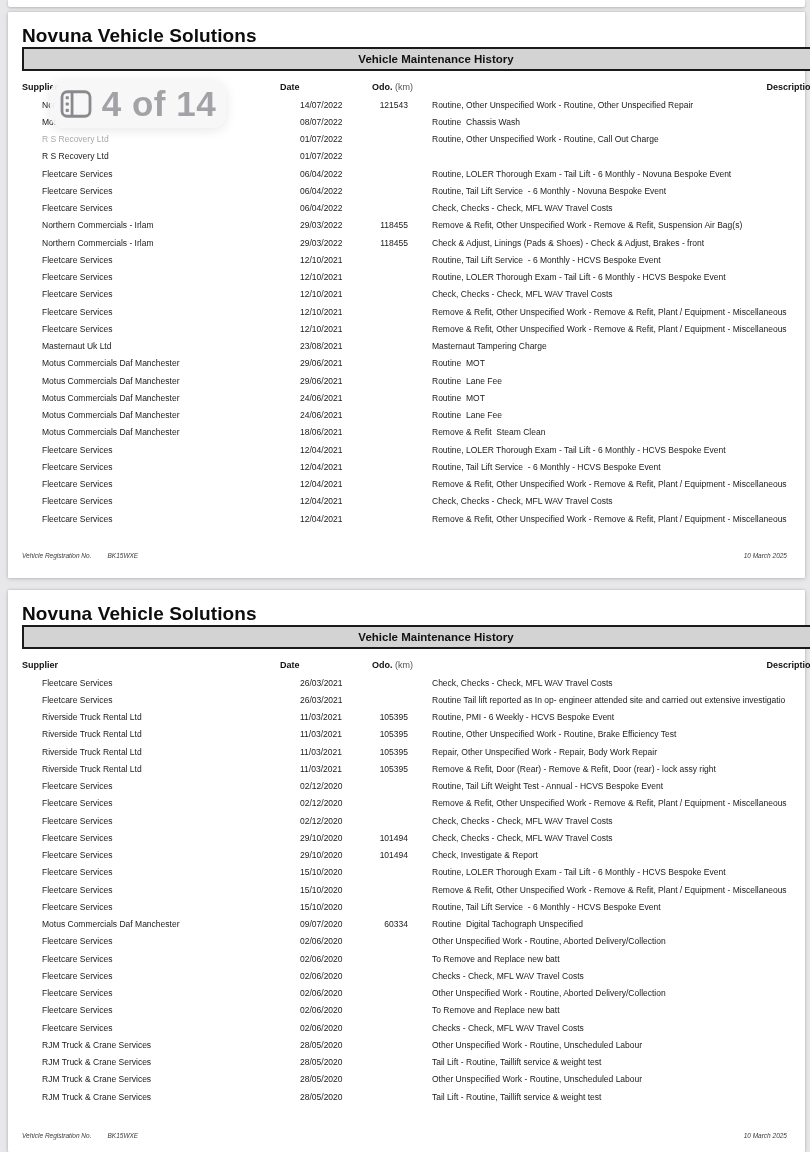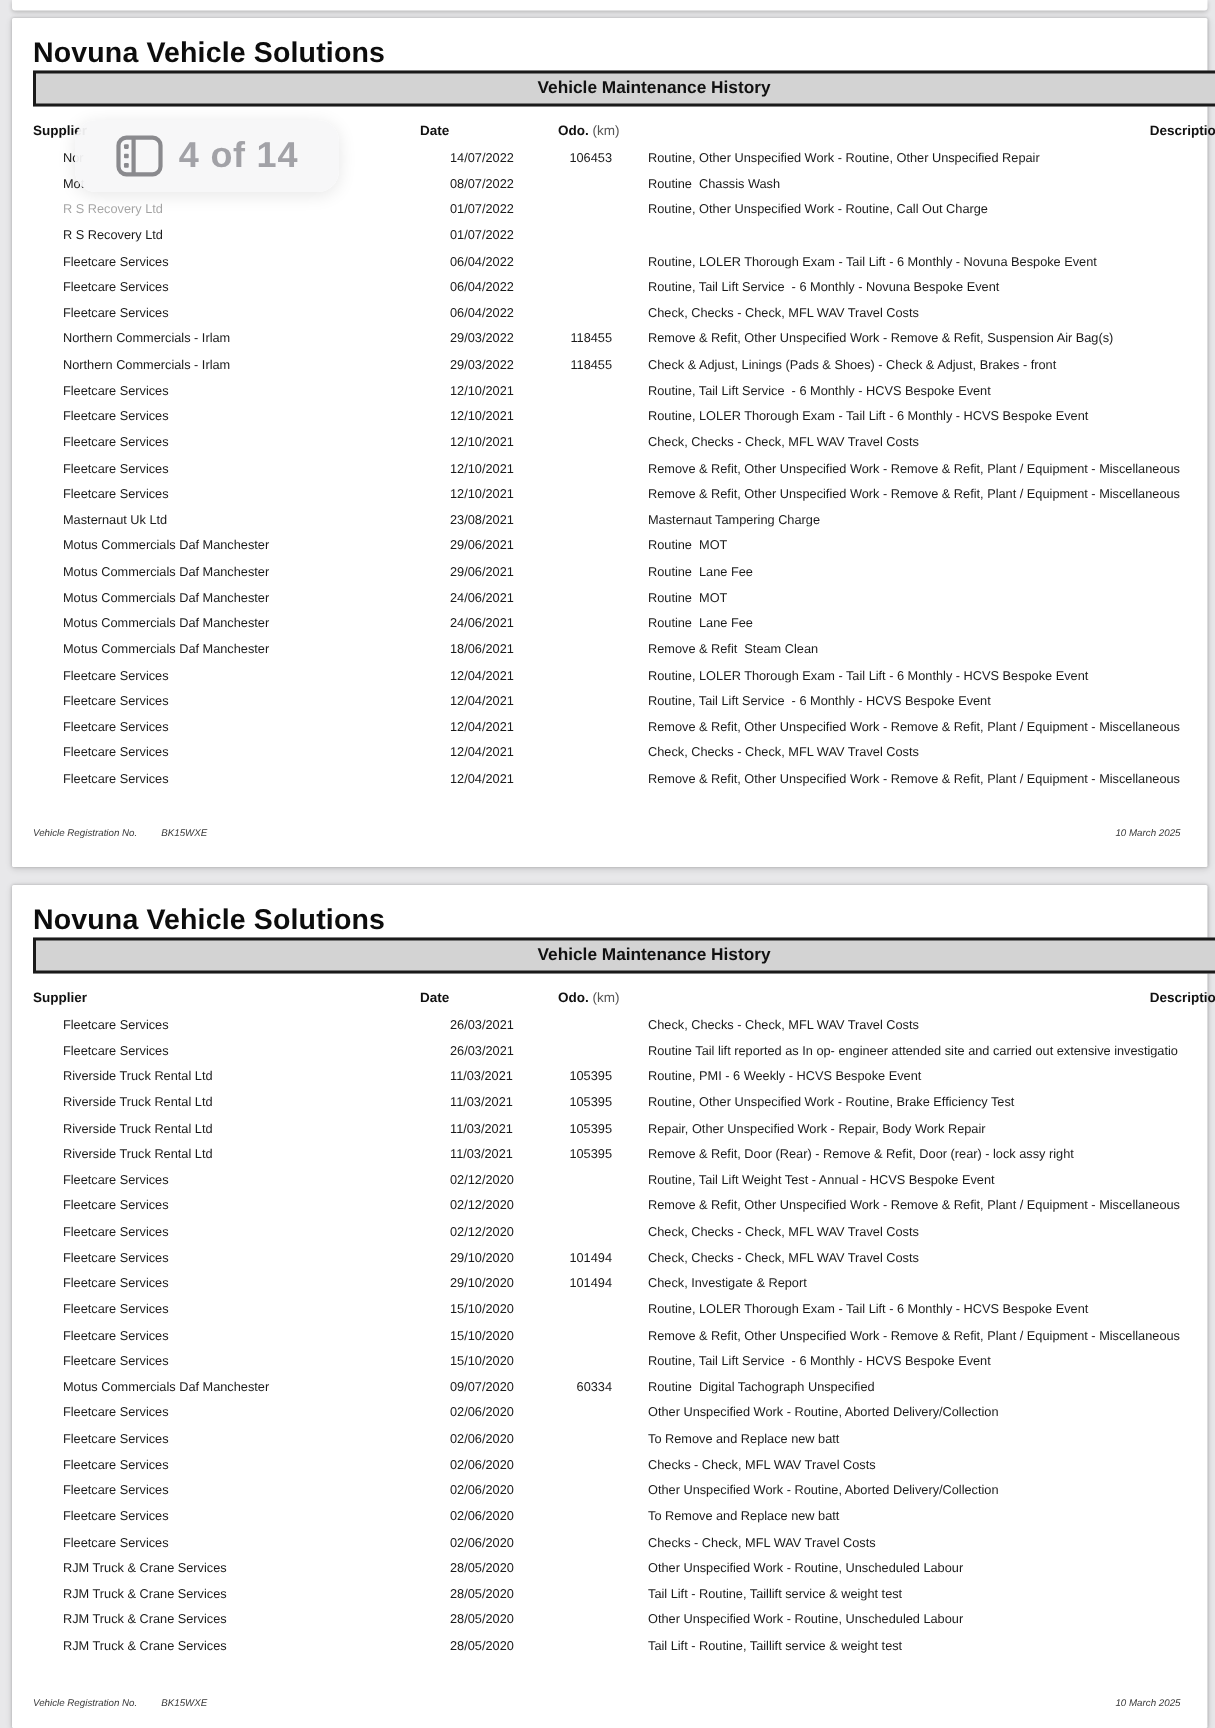--- a/index.html
+++ b/index.html
@@ -35,21 +35,21 @@
 
   .page-footer{position:absolute;left:0;bottom:26px;width:100%;font-size:6.5px;font-style:italic;color:#3a3a3a;}
   .page.p2 .page-footer{bottom:20px;}
   .footer-left{position:absolute;left:14px;top:0;}
   .footer-reg-value{margin-left:16px;font-style:italic;}
   .footer-right{position:absolute;right:18px;top:0;}
 
   .hud{position:absolute;left:50px;top:80px;width:176px;height:48px;border-radius:14px;
     background:rgba(246,246,248,0.94);box-shadow:0 2px 12px rgba(0,0,0,0.10);
     display:flex;align-items:center;justify-content:center;gap:10px;}
-  .hud-label{font-size:24px;font-weight:600;color:#a2a2a7;letter-spacing:0.5px;}
+  .hud-label{font-size:35px;font-weight:600;color:#a2a2a7;letter-spacing:0.5px;}
   .hud-icon{width:32px;height:28px;flex:none;display:block;}
 </style>
 </head>
 <body>
 
 <div class="viewport">
 
   <div class="prev-page-edge"></div>
 
   <div class="page p1">
@@ -57,21 +57,21 @@
     <div class="banner">
       <span class="banner-title">Vehicle Maintenance History</span>
     </div>
     <div class="colhead">
       <span class="c-supplier">Supplier</span>
       <span class="c-date">Date</span>
       <span class="c-odo"><b>Odo.</b><span class="odo-unit"> (km)</span></span>
       <span class="c-desc">Description</span>
     </div>
     <div class="rows">
-        <div class="row"><span class="c-supplier">Nor</span><span class="c-date">14/07/2022</span><span class="c-odo">106453</span><span class="c-desc">Routine, Other Unspecified Work - Routine, Other Unspecified Repair</span></div>
+        <div class="row"><span class="c-supplier">Nor</span><span class="c-date">14/07/2022</span><span class="c-odo">121543</span><span class="c-desc">Routine, Other Unspecified Work - Routine, Other Unspecified Repair</span></div>
         <div class="row"><span class="c-supplier">Mot</span><span class="c-date">08/07/2022</span><span class="c-odo"></span><span class="c-desc">Routine  Chassis Wash</span></div>
         <div class="row"><span class="c-supplier supplier-faded">R S Recovery Ltd</span><span class="c-date">01/07/2022</span><span class="c-odo"></span><span class="c-desc">Routine, Other Unspecified Work - Routine, Call Out Charge</span></div>
         <div class="row"><span class="c-supplier">R S Recovery Ltd</span><span class="c-date">01/07/2022</span><span class="c-odo"></span></div>
         <div class="row"><span class="c-supplier">Fleetcare Services</span><span class="c-date">06/04/2022</span><span class="c-odo"></span><span class="c-desc">Routine, LOLER Thorough Exam - Tail Lift - 6 Monthly - Novuna Bespoke Event</span></div>
         <div class="row"><span class="c-supplier">Fleetcare Services</span><span class="c-date">06/04/2022</span><span class="c-odo"></span><span class="c-desc">Routine, Tail Lift Service  - 6 Monthly - Novuna Bespoke Event</span></div>
         <div class="row"><span class="c-supplier">Fleetcare Services</span><span class="c-date">06/04/2022</span><span class="c-odo"></span><span class="c-desc">Check, Checks - Check, MFL WAV Travel Costs</span></div>
         <div class="row"><span class="c-supplier">Northern Commercials - Irlam</span><span class="c-date">29/03/2022</span><span class="c-odo">118455</span><span class="c-desc">Remove &amp; Refit, Other Unspecified Work - Remove &amp; Refit, Suspension Air Bag(s)</span></div>
         <div class="row"><span class="c-supplier">Northern Commercials - Irlam</span><span class="c-date">29/03/2022</span><span class="c-odo">118455</span><span class="c-desc">Check &amp; Adjust, Linings (Pads &amp; Shoes) - Check &amp; Adjust, Brakes - front</span></div>
         <div class="row"><span class="c-supplier">Fleetcare Services</span><span class="c-date">12/10/2021</span><span class="c-odo"></span><span class="c-desc">Routine, Tail Lift Service  - 6 Monthly - HCVS Bespoke Event</span></div>
         <div class="row"><span class="c-supplier">Fleetcare Services</span><span class="c-date">12/10/2021</span><span class="c-odo"></span><span class="c-desc">Routine, LOLER Thorough Exam - Tail Lift - 6 Monthly - HCVS Bespoke Event</span></div>

